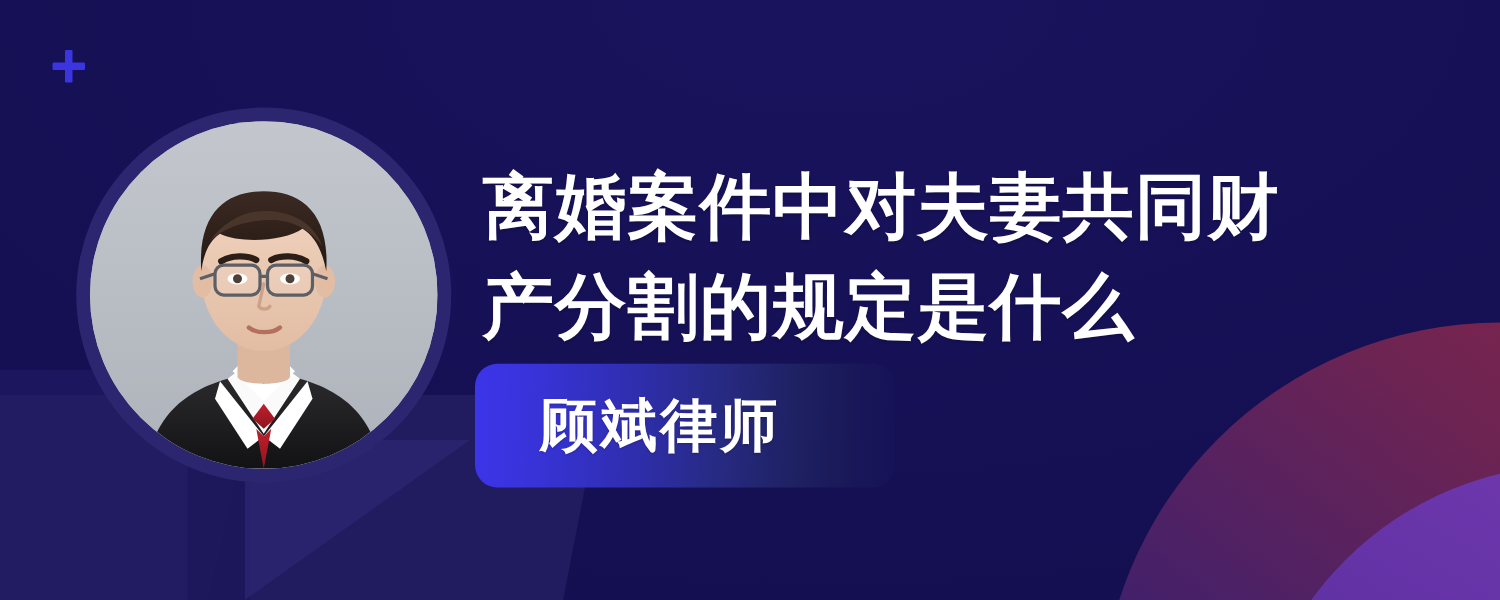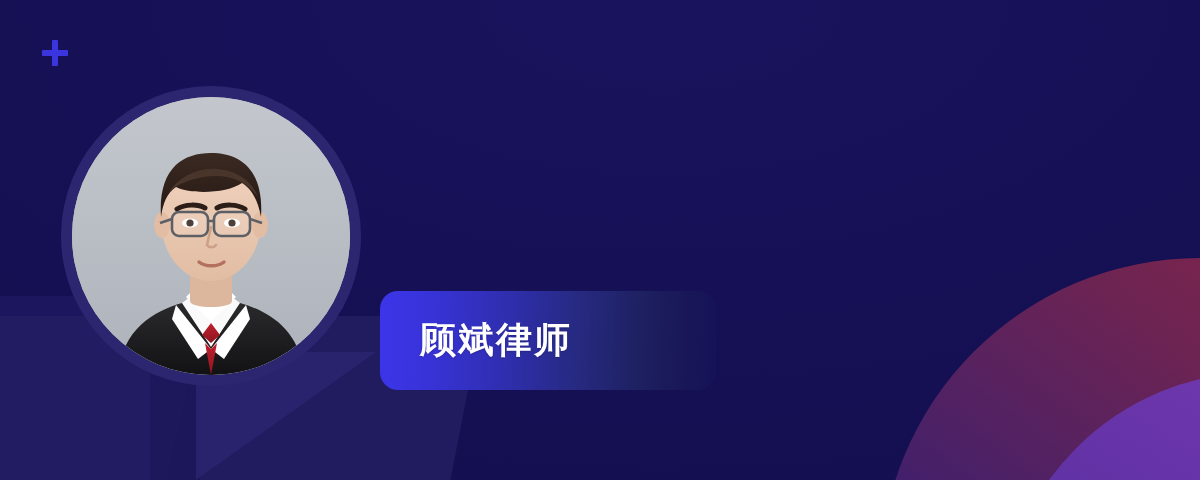--- a/index.html
+++ b/index.html
@@ -130,23 +130,23 @@
   
   .name-badge {
     position:absolute;
     left:380px; top:291px;
     width:336px; height:99px;
     border-radius:18px;
     background:linear-gradient(92deg,#3c35ea 0%,#3733d6 16%,#2f2eae 38%,#272a82 58%,#1e2162 76%,#191758 90%,#161258 100%);
     display:flex; align-items:center;
   }
   .name-badge-label {
-    margin-left:40px;
+    margin-left:52px;
     color:#ffffff;
-    font-size:36px;
+    font-size:46px;
     font-weight:700;
     letter-spacing:2px;
     text-shadow:0 1px 2px rgba(0,0,0,.2);
   }
 </style>
 </head>
 <body>
 
 <div class="banner">
 
@@ -227,18 +227,20 @@
       <path d="M136 124 L142 124" stroke="#5d5f66" stroke-width="2.6"></path>
       <path d="M100 122 L88 126" stroke="#5d5f66" stroke-width="2.6"></path>
       <path d="M178 122 L190 126" stroke="#5d5f66" stroke-width="2.6"></path>
 
       <path d="M139 130 L135 148 C137 151 142 151 144 148" stroke="#cda188" stroke-width="2.6" fill="none" stroke-linecap="round"></path>
 
       <path d="M127 165 C133 170 146 170 152 165" stroke="#b4705f" stroke-width="3.4" fill="none" stroke-linecap="round"></path>
     </svg>
   </div>
 
+  <div class="headline">离婚案件中对夫妻共同财
+产分割的规定是什么</div>
 
   <div class="name-badge">
     <span class="name-badge-label">顾斌律师</span>
   </div>
 
 </div>
 
 </body></html>

